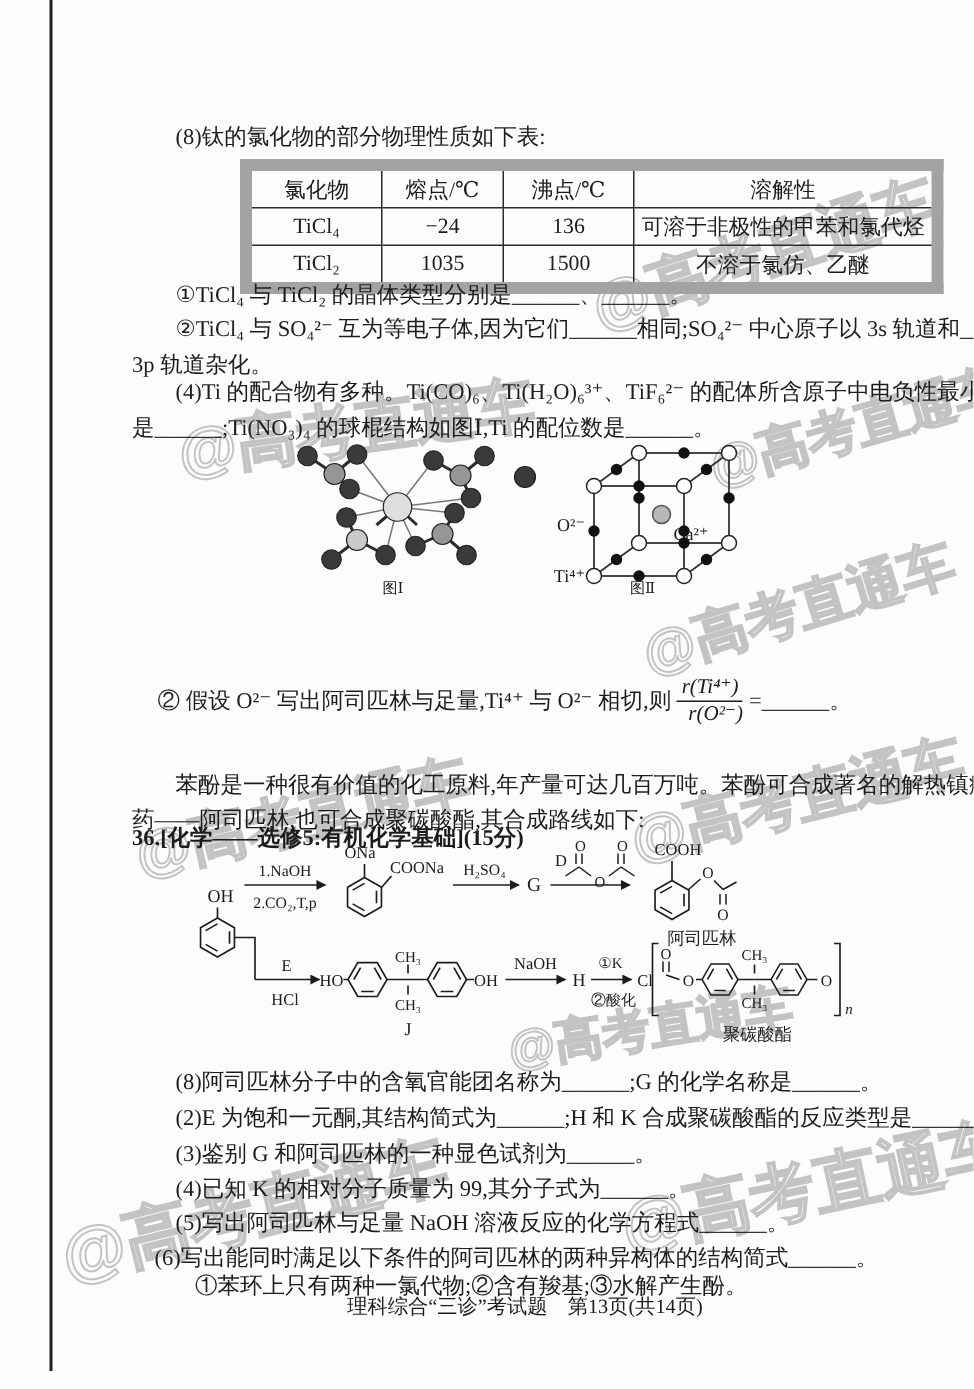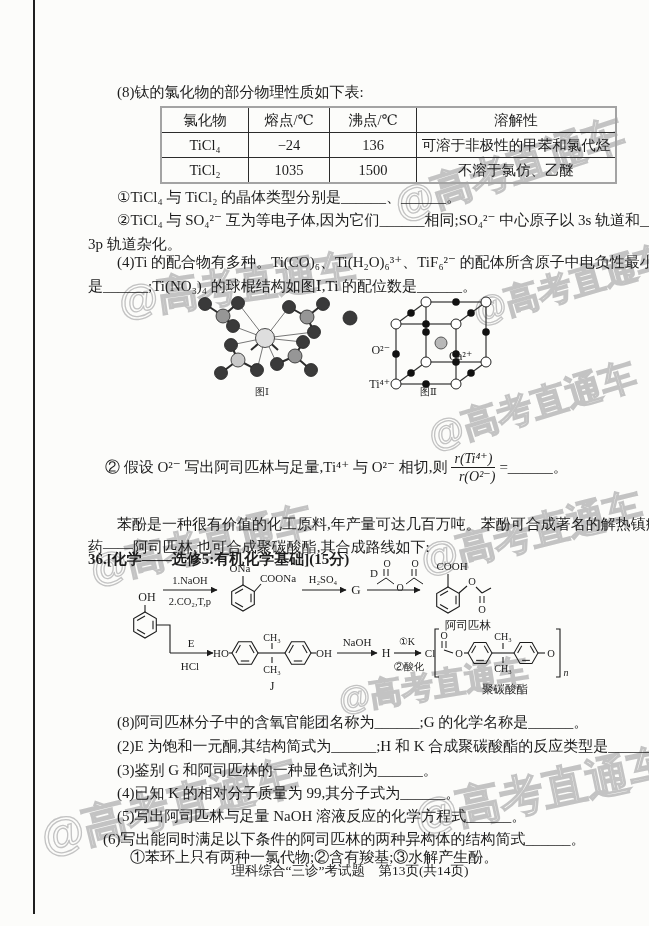--- a/index.html
+++ b/index.html
@@ -21,21 +21,21 @@
     pointer-events:none;
   }
   table.props{
     position:absolute;left:160px;top:106px;
     border-collapse:collapse;font-size:14.5px;
   }
   table.props td{
     border:1px solid #2b2b2b;text-align:center;
     height:24px;padding:0 4px;
   }
-  table.props{border:2px solid #a3a3a3;}
+  table.props{border:8px solid #a3a3a3;}
   .c1{width:78px;} .c2{width:72px;} .c3{width:78px;} .c4{width:190px;}
   .frow{position:absolute;display:flex;align-items:center;font-size:15px;}
   .frac{display:inline-flex;flex-direction:column;align-items:flex-end;font-style:italic;font-size:14px;margin:0 4px;}
   .frac .num{border-bottom:1.3px solid #1c1c1c;padding:0 3px;line-height:17px;}
   .frac .den{line-height:17px;}
   .cond{position:absolute;display:flex;font-size:15px;white-space:nowrap;}
   .caption{position:absolute;font-size:10px;}
   .footer{position:absolute;left:90px;top:862px;width:520px;text-align:center;font-size:13.5px;}
   svg text{font-family:"Liberation Serif","DejaVu Serif",serif;fill:#1c1c1c;}
 </style>

